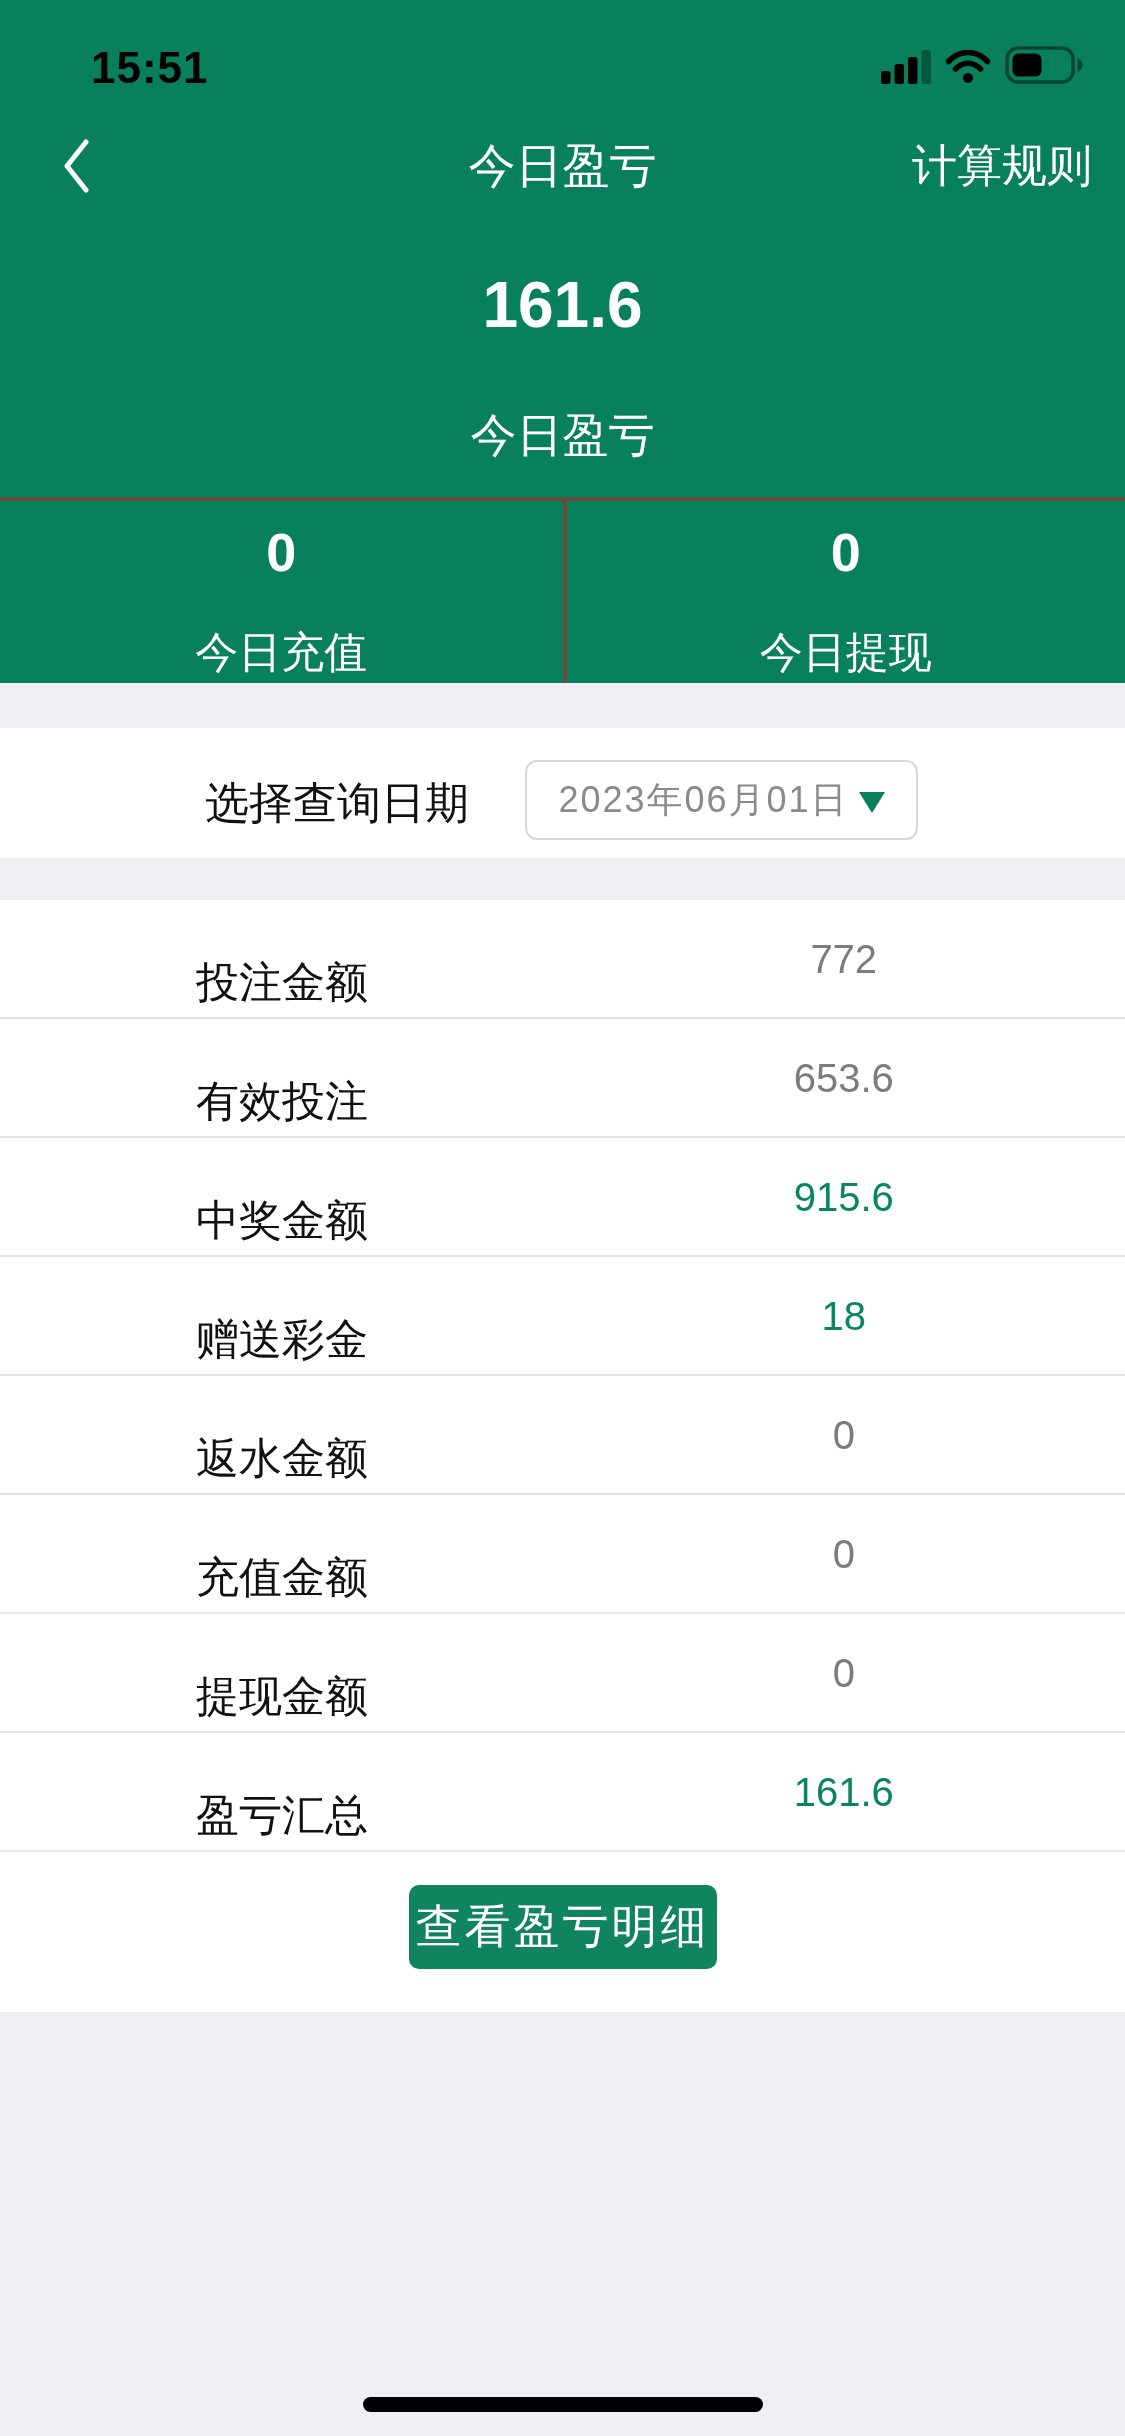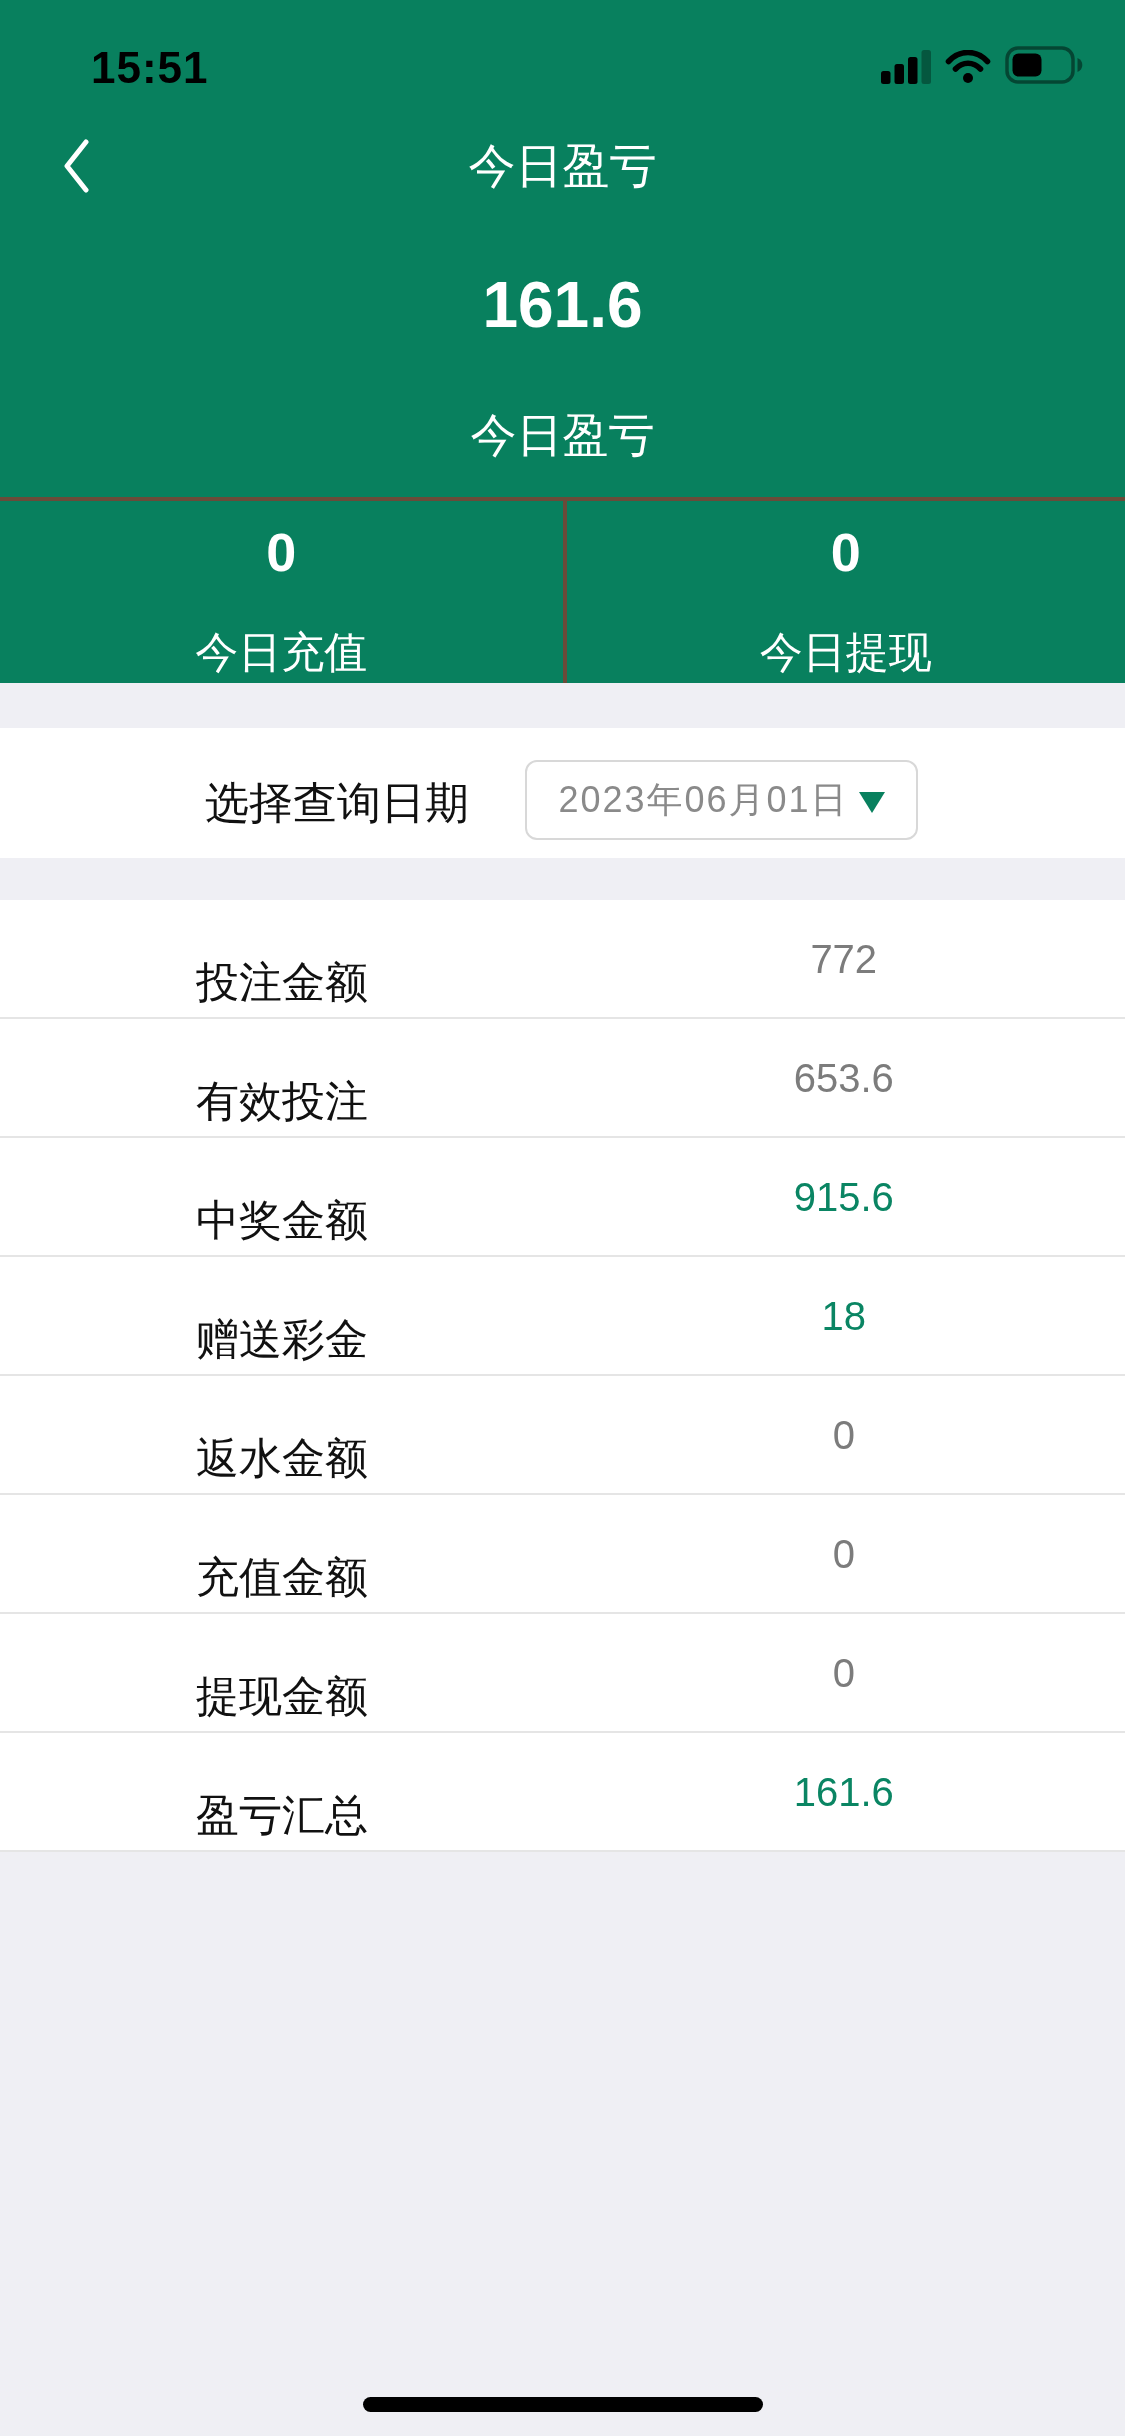--- a/index.html
+++ b/index.html
@@ -104,20 +104,21 @@
       </span>
     </div>
 
     <div class="nav-row">
       <span class="back-btn">
         <svg width="28" height="54" viewBox="0 0 28 54">
           <polyline points="24,3 5,27 24,51" fill="none" stroke="#fff" stroke-width="5" stroke-linecap="round" stroke-linejoin="round"></polyline>
         </svg>
       </span>
       <div class="nav-title">今日盈亏</div>
+      <span class="nav-rules">计算规则</span>
     </div>
 
     <div class="big-number">161.6</div>
     <div class="big-label">今日盈亏</div>
 
     <div class="stats">
       <div class="stat-cell">
         <div class="stat-value">0</div>
         <div class="stat-label">今日充值</div>
       </div>
@@ -168,18 +169,21 @@
     <div class="trow">
       <span class="trow-label">提现金额</span>
       <span class="trow-value val-gray">0</span>
     </div>
     <div class="trow">
       <span class="trow-label">盈亏汇总</span>
       <span class="trow-value val-green">161.6</span>
     </div>
   </div>
 
+  <div class="button-section">
+    <button class="detail-btn">查看盈亏明细</button>
+  </div>
 
   <div class="footer">
     <div class="home-indicator"></div>
   </div>
 
 </div>
 
 </body></html>

